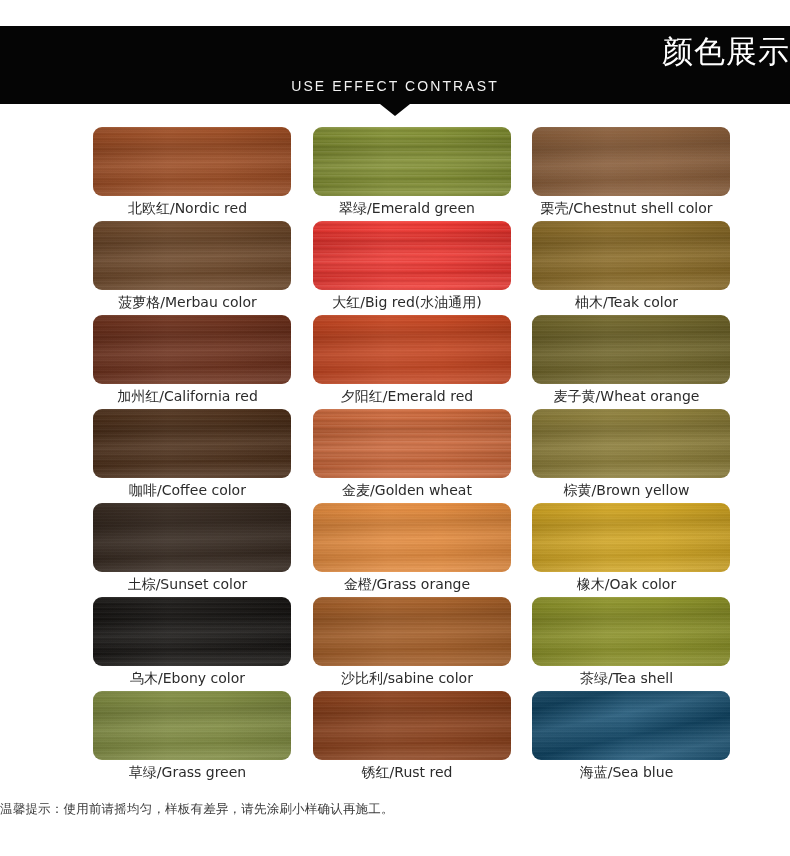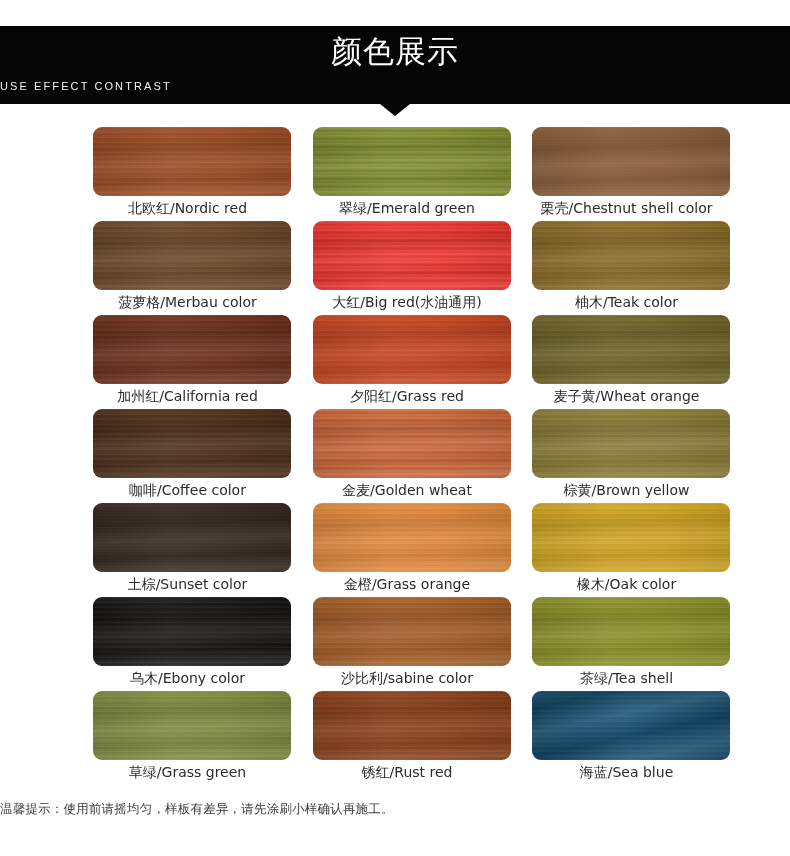--- a/index.html
+++ b/index.html
@@ -11,29 +11,29 @@
   }
   #page { position:relative; width:790px; height:856px; background:#fff; }
 
   
   .banner {
     position:absolute; left:0; top:26px; width:790px; height:78px;
     background:#050505;
   }
   .banner-title {
     position:absolute; left:0; top:6px; width:100%;
-    text-align:center; color:#ffffff;
+    text-align:right; color:#ffffff;
     font-size:31px; line-height:38px; font-weight:400;
     letter-spacing:1px;
     font-family:"DejaVu Sans","Liberation Sans",sans-serif;
   }
   .banner-sub {
     position:absolute; left:0; top:52px; width:100%;
-    color:#f2f2f2;
-    font-size:11px; line-height:16px; font-weight:400;
+    text-align:center; color:#f2f2f2;
+    font-size:14px; line-height:16px; font-weight:400;
     letter-spacing:2.1px;
   }
   .banner-notch {
     position:absolute; left:50%; top:104px;
     transform:translateX(-50%);
     width:0; height:0;
     border-left:15px solid transparent;
     border-right:15px solid transparent;
     border-top:12px solid #050505;
   }
@@ -158,21 +158,21 @@
       <div class="cell">
         <div class="swatch" style="background: rgb(138, 106, 36);"></div>
         <div class="label">柚木/Teak color</div>
       </div>
       <div class="cell">
         <div class="swatch" style="background: rgb(107, 45, 24);"></div>
         <div class="label">加州红/California red</div>
       </div>
       <div class="cell">
         <div class="swatch" style="background: rgb(198, 67, 29);"></div>
-        <div class="label">夕阳红/Grass red</div>
+        <div class="label">夕阳红/Emerald red</div>
       </div>
       <div class="cell">
         <div class="swatch" style="background: rgb(110, 99, 38);"></div>
         <div class="label">麦子黄/Wheat orange</div>
       </div>
       <div class="cell">
         <div class="swatch" style="background: rgb(74, 44, 22);"></div>
         <div class="label">咖啡/Coffee color</div>
       </div>
       <div class="cell">

